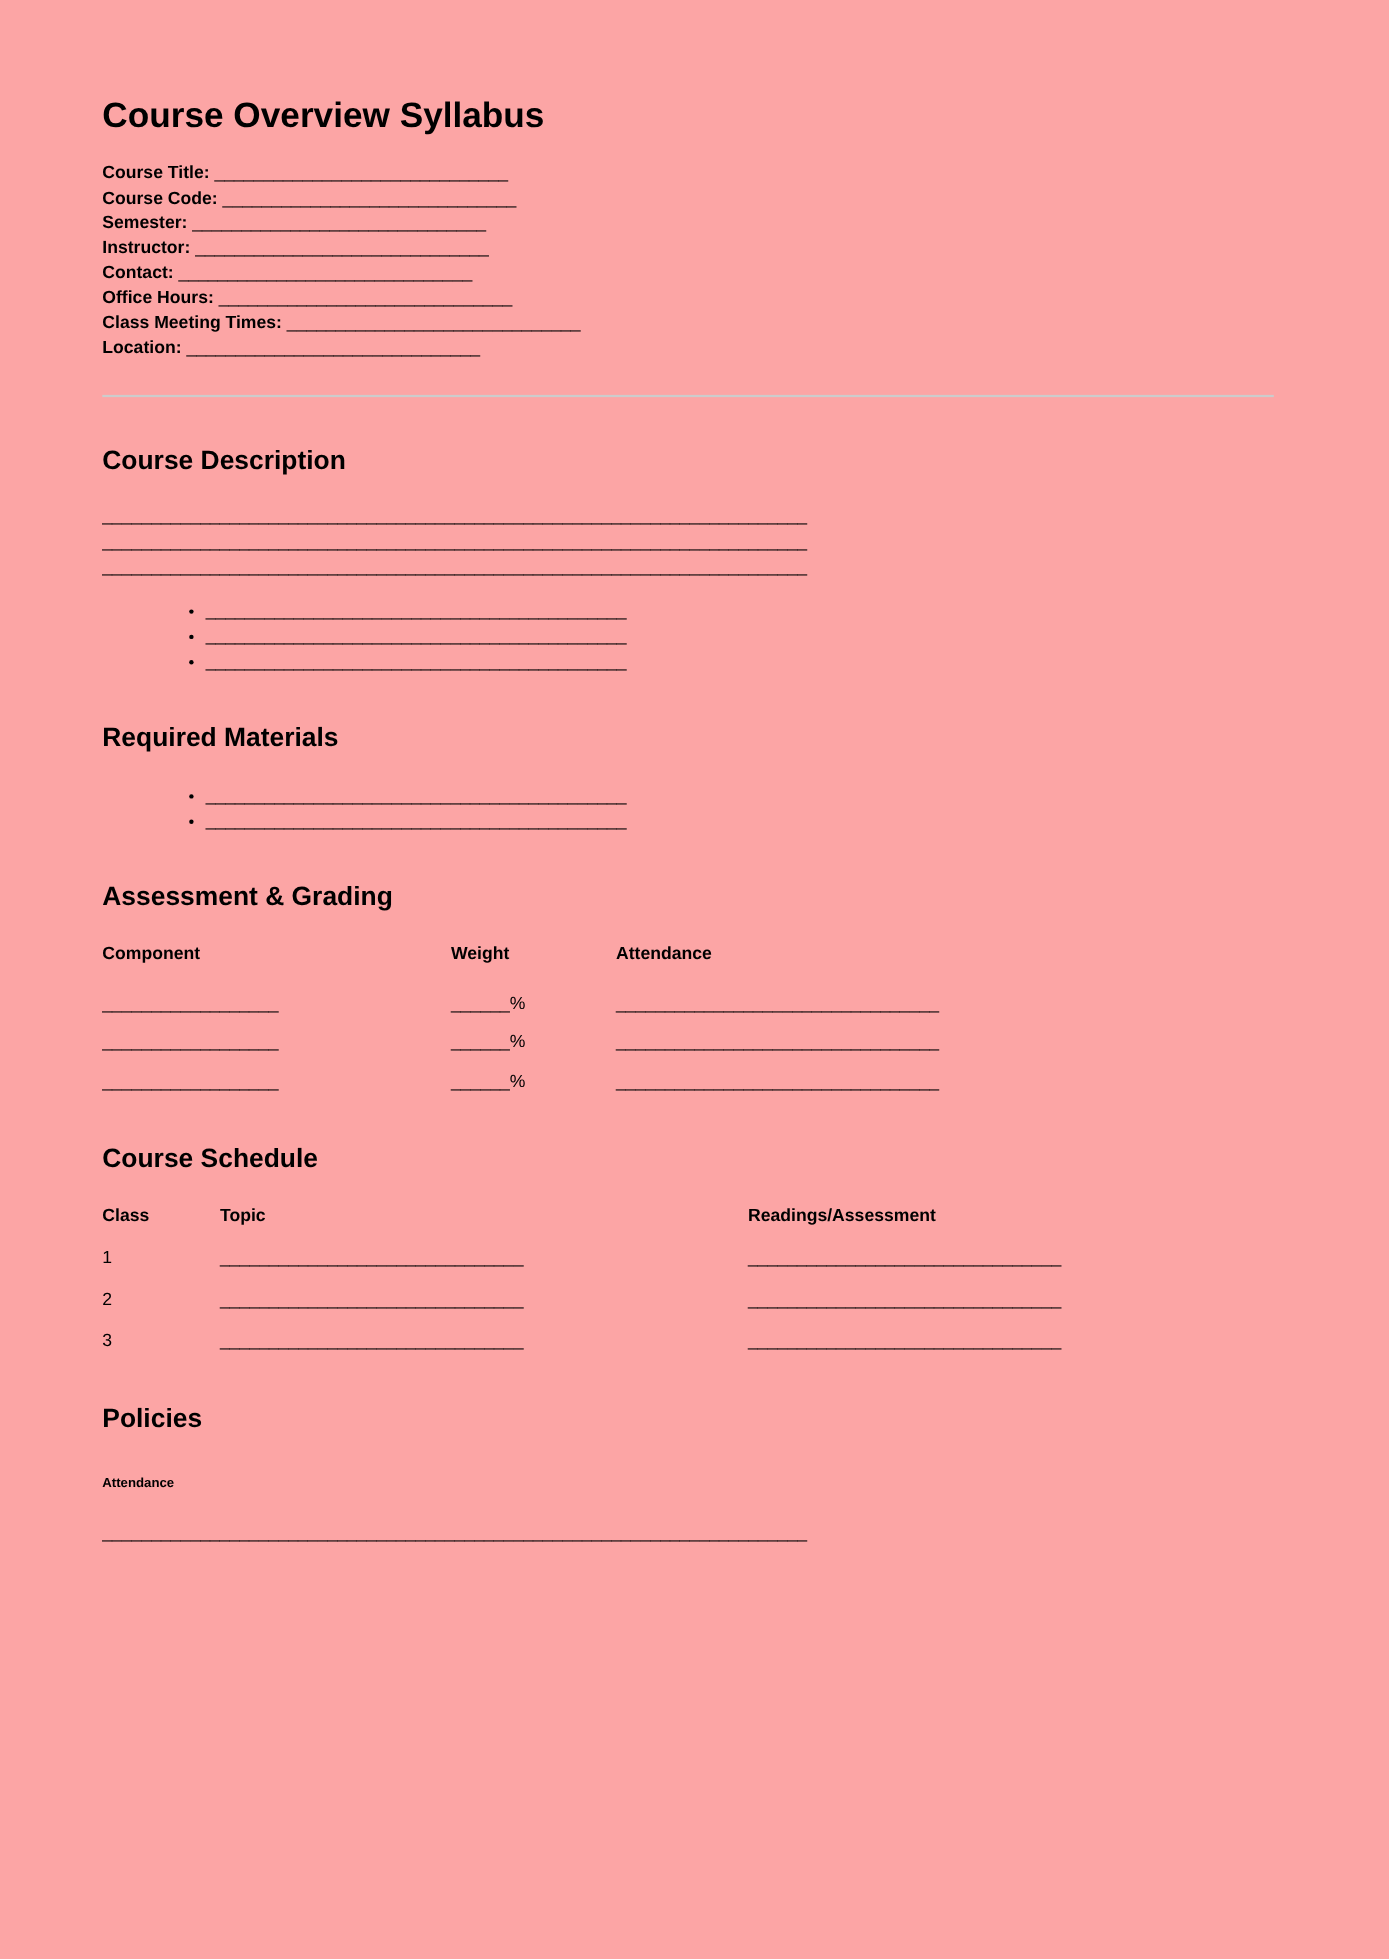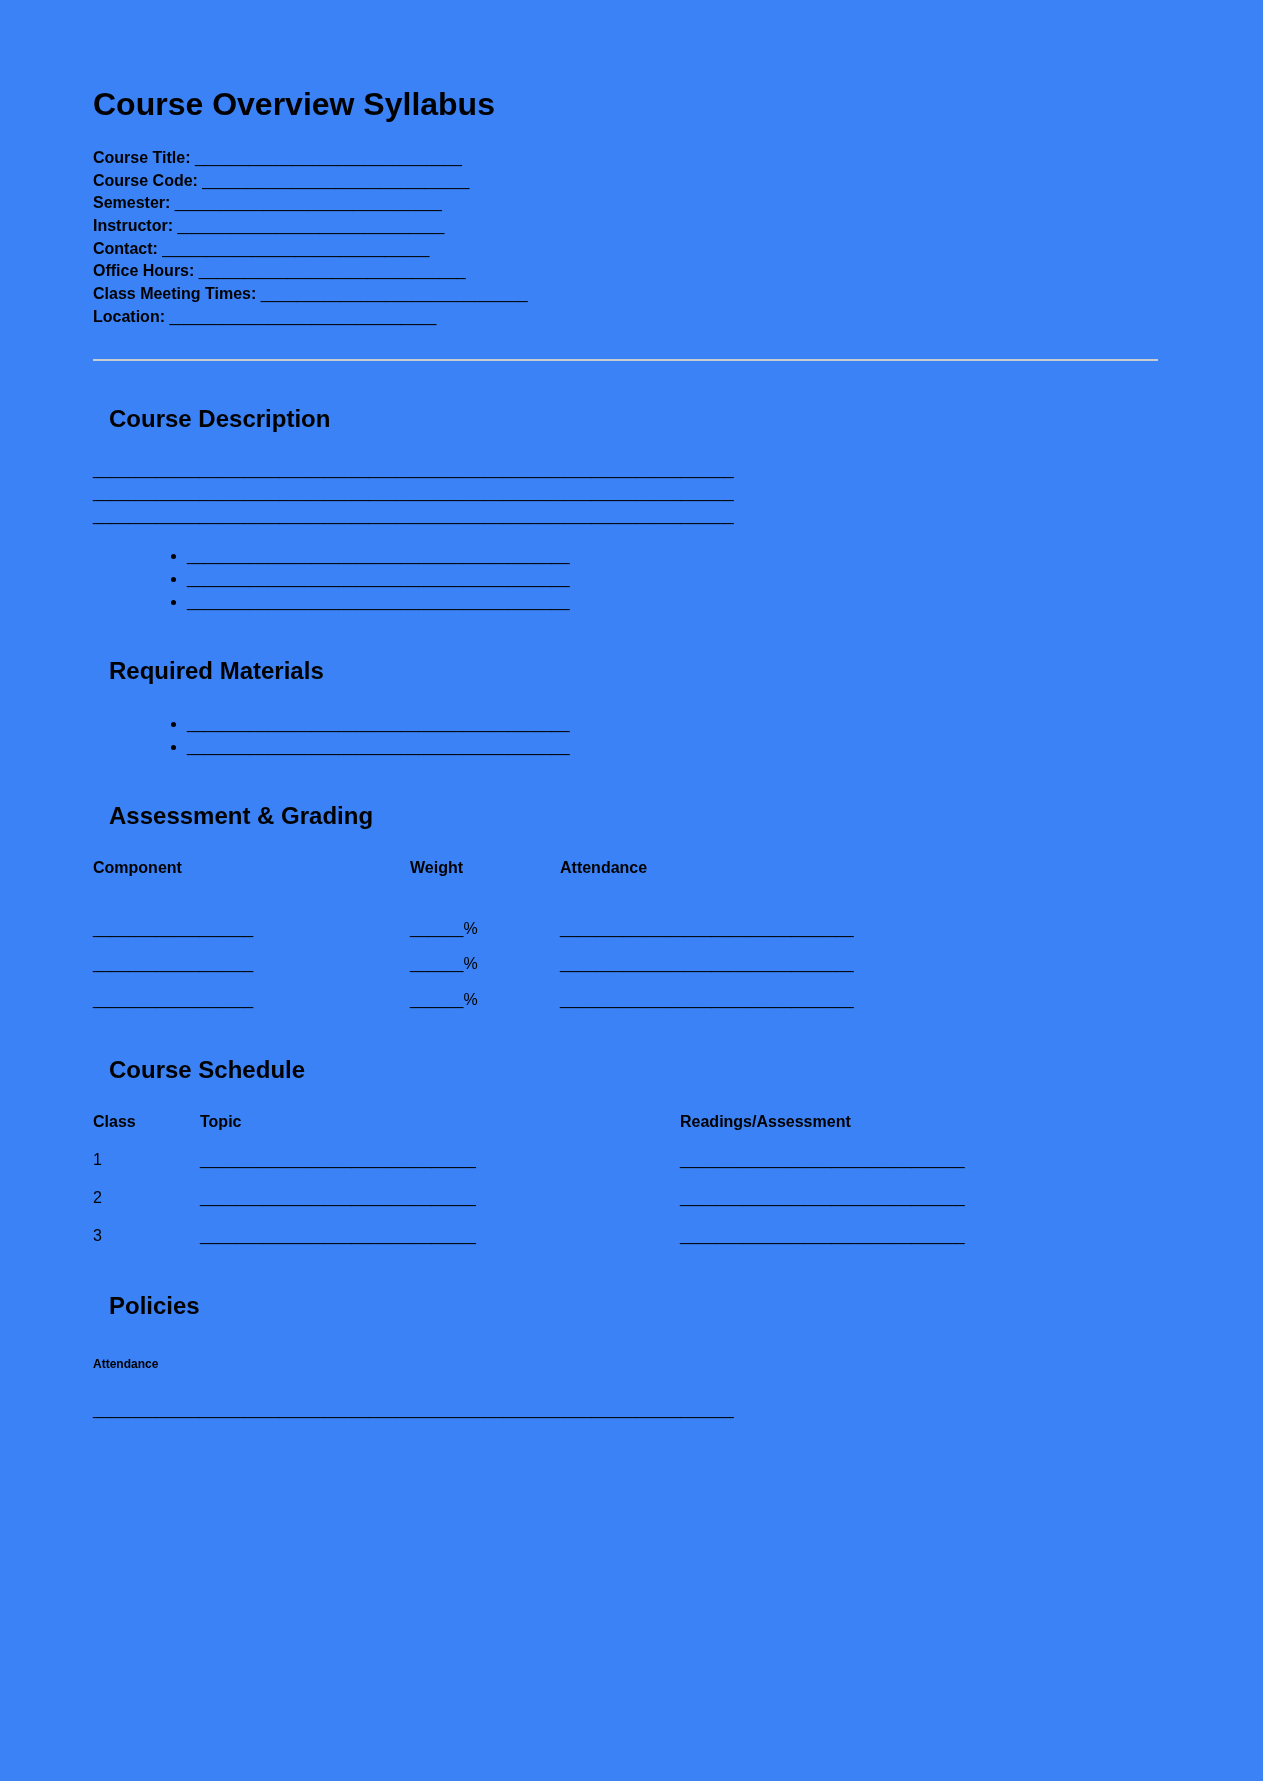--- a/index.html
+++ b/index.html
@@ -5,55 +5,55 @@
   * { box-sizing: border-box; }
   html, body { margin: 0; padding: 0; background: #ffffff; }
   .page {
     width: 1263px;
     min-height: 1781px;
     padding: 86px 105px 60px 93px;
     font-family: "Liberation Sans", "DejaVu Sans", sans-serif;
     font-size: 16px;
     line-height: 1.42;
     color: #000000;
-    background: #3b82f6;
+    background: #fca5a5;
   }
   h1.doc-title {
     font-size: 32px;
     font-weight: bold;
     margin: 0 0 24px 0;
     line-height: 1.15;
   }
   .field-line { white-space: nowrap; }
   .field-label { font-weight: bold; }
   .blank { font-weight: normal; color: #000; }
   hr.divider {
     border: 0;
     border-top: 2px solid #cccccc;
     margin: 30px 0 0 0;
   }
   h2.section-heading {
     font-size: 24px;
     font-weight: bold;
-    margin: 44px 0 26px 16px;
+    margin: 44px 0 26px 0;
     line-height: 1.2;
   }
   .blank-para { margin: 0; }
   .blank-line { line-height: 1.42; }
   ul.blank-list {
     margin: 16px;
     padding-left: 78px;
   }
   ul.blank-list li { line-height: 1.45; }
   .assess-grid {
     display: grid;
     grid-template-columns: 317px 150px 1fr;
     align-items: baseline;
   }
-  .assess-header { font-weight: bold; margin-bottom: 38px; }
+  .assess-header { font-weight: bold; margin-bottom: 22px; }
   .assess-row { margin-bottom: 13px; }
   .sched-grid {
     display: grid;
     grid-template-columns: 107px 480px 1fr;
     align-items: baseline;
   }
   .sched-header { font-weight: bold; margin-bottom: 16px; }
   .sched-row { margin-bottom: 15px; }
   h3.subsection-heading {
     font-size: 12px;

